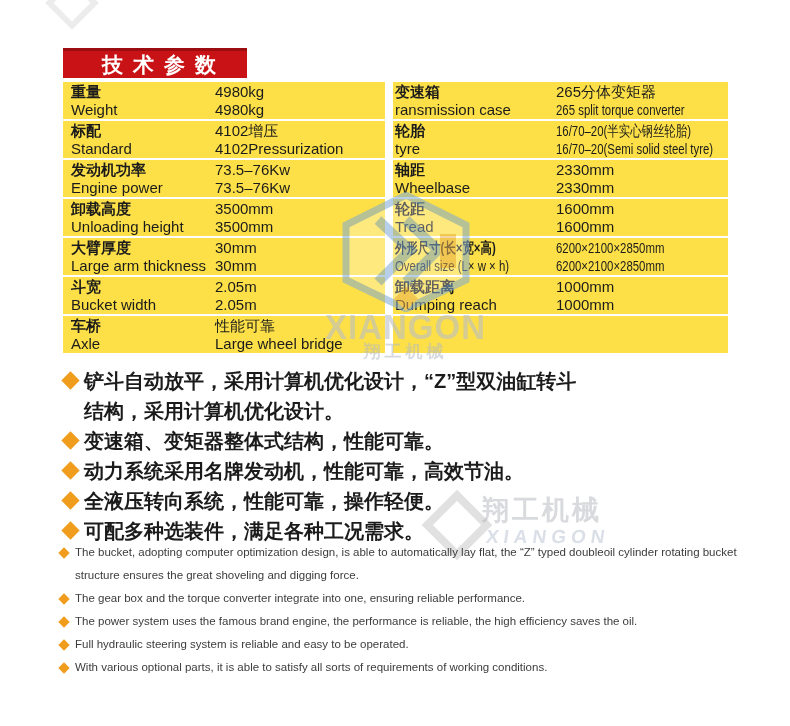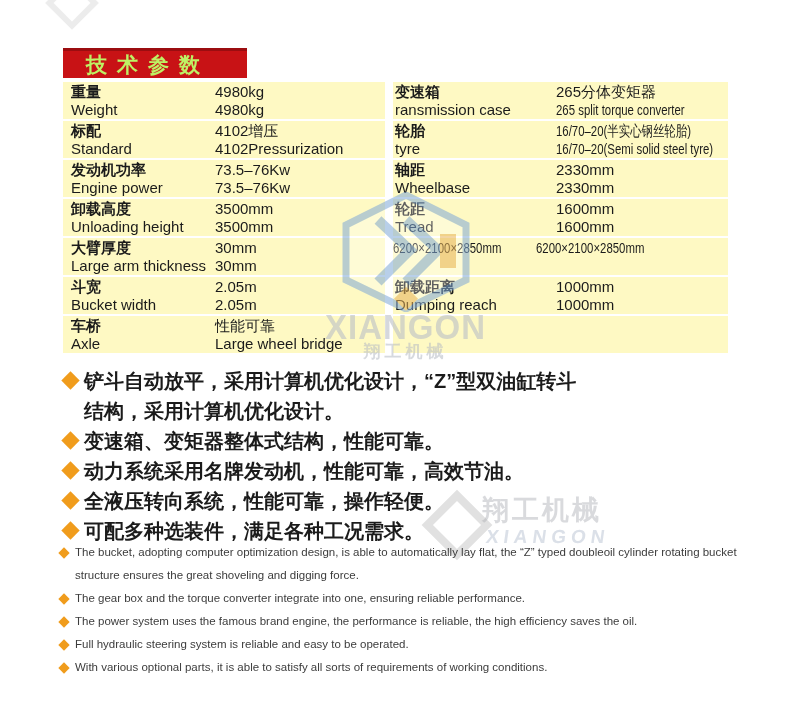--- a/index.html
+++ b/index.html
@@ -2,28 +2,28 @@
 <html><head>
 <meta charset="utf-8">
 <style>
   html,body{margin:0;padding:0;background:#ffffff;}
   .page{position:relative;width:790px;height:726px;background:#ffffff;overflow:hidden;
         font-family:"Liberation Sans","DejaVu Sans",sans-serif;color:#1b1b1b;}
 
   
   .banner{position:absolute;left:63px;top:48px;width:184px;height:30px;box-sizing:border-box;
           background:#c81215;border-top:3px solid #9b0d10;}
-  .banner .txt{display:block;padding-left:23px;color:#bef264;font-weight:bold;
+  .banner .txt{display:block;padding-left:39px;color:#ffffff;font-weight:bold;
                font-size:21px;line-height:27px;letter-spacing:10px;white-space:nowrap;}
 
   
   .spec{position:absolute;top:82px;}
   .spec.left{left:63px;width:322px;}
   .spec.right{left:393px;width:335px;}
-  .trow{height:37px;margin-bottom:2px;background:#fef9c3;display:flex;
+  .trow{height:37px;margin-bottom:2px;background:#fde047;display:flex;
         box-sizing:border-box;padding-top:1px;overflow:hidden;}
   .trow .cell{box-sizing:border-box;}
   .spec.left  .cell.label{width:152px;padding-left:8px;flex:none;}
   .spec.right .cell.label{width:163px;padding-left:2px;flex:none;}
   .cell.value{flex:1;}
   .cell .zh{font-size:15px;line-height:18px;font-weight:bold;white-space:nowrap;}
   .cell .en{font-size:15px;line-height:17px;font-weight:normal;white-space:nowrap;}
   .cell.value .zh{font-weight:normal;}
   .condense{display:inline-block;transform:scaleX(0.76);transform-origin:0 50%;}
 
@@ -172,20 +172,21 @@
       <div class="cell label">
           <div class="zh">轮距</div>
           <div class="en">Tread</div>
         </div>
       <div class="cell value">
           <div class="zh">1600mm</div>
           <div class="en">1600mm</div>
         </div>
     </div>
     <div class="trow">
+      <div class="cell label"><div class="zh condense">外形尺寸(长×宽×高)</div><div class="en condense">Overall size (L× w × h)</div></div>
       <div class="cell value"><div class="zh condense">6200×2100×2850mm</div><div class="en condense">6200×2100×2850mm</div></div>
     </div>
     <div class="trow">
       <div class="cell label">
           <div class="zh">卸载距离</div>
           <div class="en">Dumping reach</div>
         </div>
       <div class="cell value">
           <div class="zh">1000mm</div>
           <div class="en">1000mm</div>

